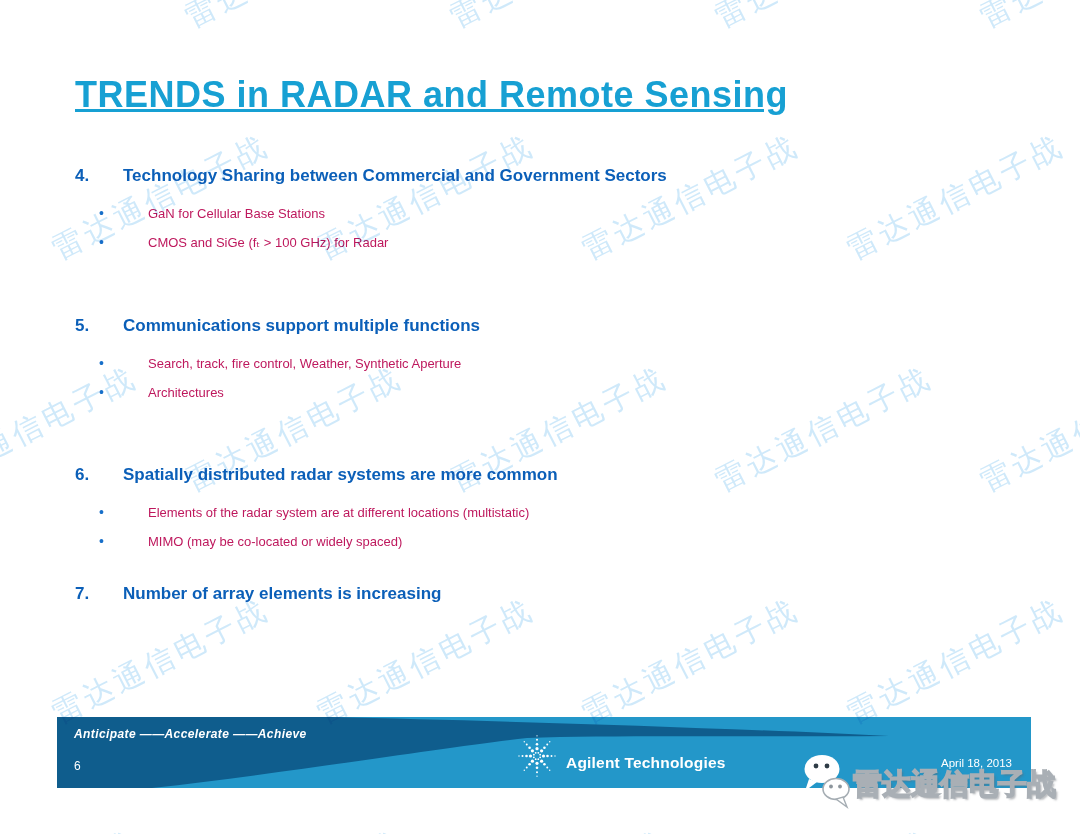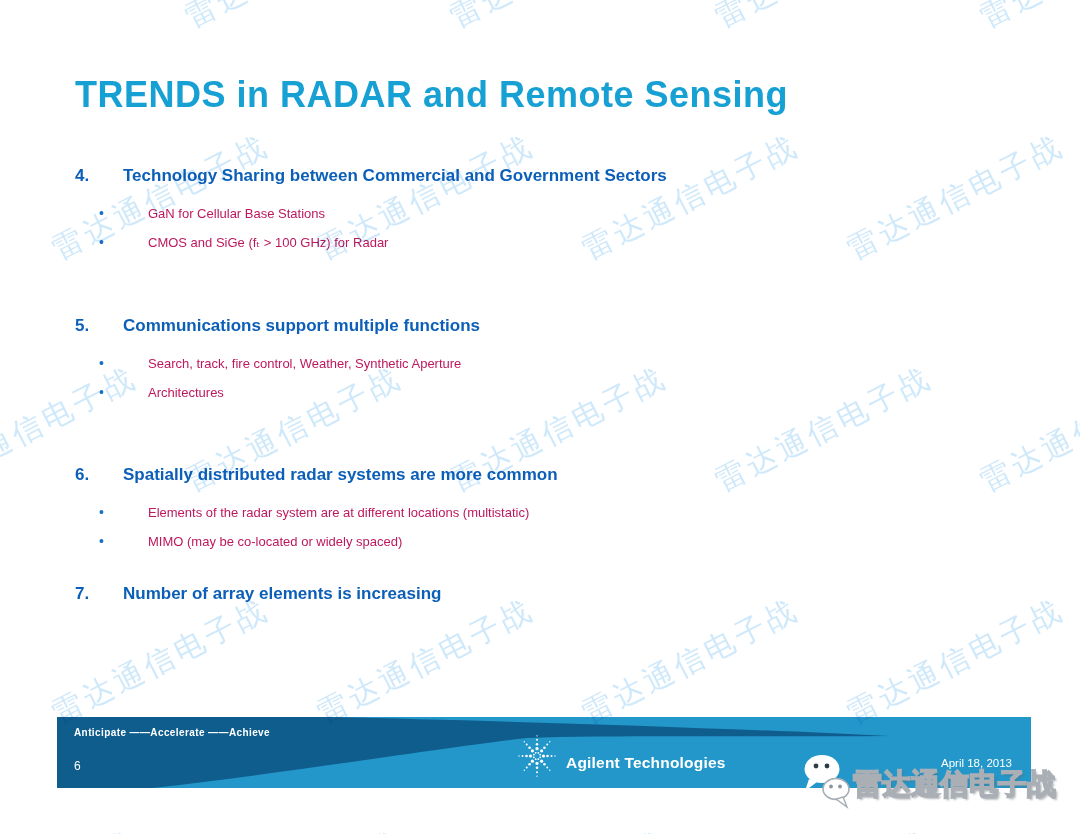--- a/index.html
+++ b/index.html
@@ -12,40 +12,40 @@
   .watermark-layer{position:absolute;inset:0;z-index:5;pointer-events:none;mix-blend-mode:multiply;}
   .watermark-layer span{
     position:absolute;white-space:nowrap;font-size:30px;letter-spacing:4px;
     color:#cfe9fa;transform:rotate(-27deg);font-weight:400;
   }
 
   
   .content{position:absolute;inset:0;z-index:1;}
   .slide-title{
     position:absolute;left:75px;top:74px;font-size:36px;font-weight:bold;
-    color:#17a0d3;letter-spacing:0.5px;white-space:nowrap;
+    color:#17a0d3;letter-spacing:0.5px;white-space:nowrap;text-decoration:underline;
   }
   .section{position:absolute;left:75px;right:40px;}
   .sec-head{display:flex;font-size:17px;font-weight:bold;color:#0b5fb8;line-height:20px;}
   .sec-num{width:48px;flex:0 0 48px;}
   .bullets{margin:13px 0 0 0;padding:0;list-style:none;}
   .bullets li{
     position:relative;padding-left:73px;height:29px;line-height:29px;
     font-size:13px;color:#be185d;white-space:nowrap;
   }
   .bullets li::before{
     content:"\2022";position:absolute;left:24px;top:0;color:#176fc9;font-size:14px;
   }
 
   
   .footer{position:absolute;left:57px;top:717px;width:974px;height:71px;z-index:2;}
   .footer svg.bg{position:absolute;left:0;top:0;}
   .tagline{
-    position:absolute;left:17px;top:10px;color:#ffffff;font-size:10px;
-    font-weight:bold;letter-spacing:0.4px;white-space:nowrap;
+    position:absolute;left:17px;top:10px;color:#ffffff;font-size:12px;
+    font-weight:bold;font-style:italic;letter-spacing:0.4px;white-space:nowrap;
   }
   .pagenum{position:absolute;left:17px;top:42px;color:#ffffff;font-size:12px;}
   .brand{
     position:absolute;left:509px;top:29px;color:#ffffff;font-size:15.5px;
     font-weight:bold;white-space:nowrap;letter-spacing:0.2px;margin-top:8px;
   }
   .spark{position:absolute;left:461px;top:16px;}
   .slide-date{position:absolute;left:884px;top:40px;color:#ffffff;font-size:11.5px;white-space:nowrap;}
 
   

